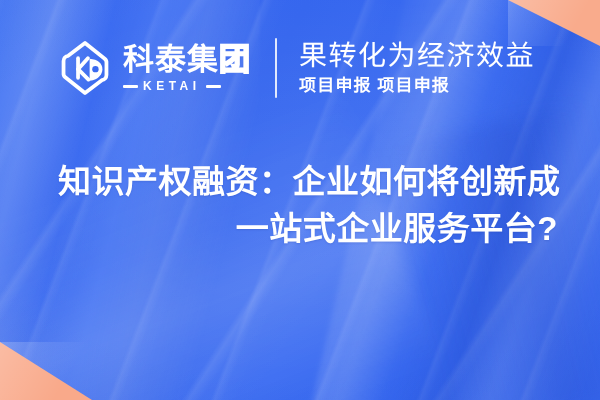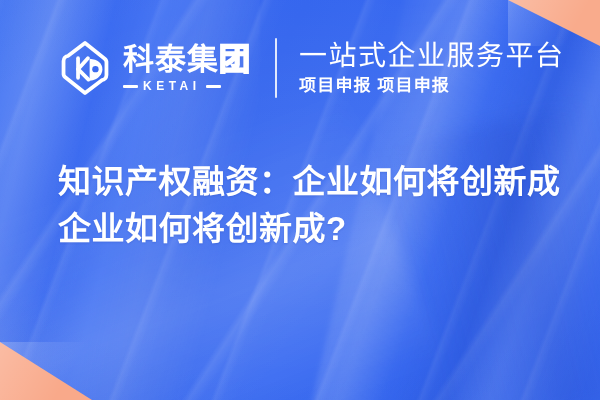--- a/index.html
+++ b/index.html
@@ -274,20 +274,21 @@
   }
   .headline-line {
     font-family: "Liberation Sans", "DejaVu Sans", sans-serif;
     font-size: 33px;
     line-height: 47px;
     font-weight: 700;
     color: #ffffff;
     letter-spacing: 0.5px;
     white-space: nowrap;
     text-shadow: 0 1px 2px rgba(20,50,150,.18);
+    text-align: right;
   }
 </style>
 </head>
 <body>
 
 <div class="banner">
 
   <div class="bg-base"></div>
   <div class="bg-silk-a"></div>
   <div class="bg-silk-b"></div>
@@ -336,24 +337,24 @@
           <span class="rule"></span>
           <span class="word">KETAI</span>
           <span class="rule"></span>
         </div>
       </div>
     </div>
 
     <div class="divider"></div>
 
     <div class="tagline">
-      <div class="tagline-main">一站式企业服务平台</div>
+      <div class="tagline-main">果转化为经济效益</div>
       <div class="tagline-sub">项目申报 项目申报</div>
     </div>
 
   </div>
 
   <div class="headline">
     <div class="headline-line">知识产权融资：企业如何将创新成</div>
-    <div class="headline-line">企业如何将创新成?</div>
+    <div class="headline-line">一站式企业服务平台?</div>
   </div>
 
 </div>
 
 </body></html>

